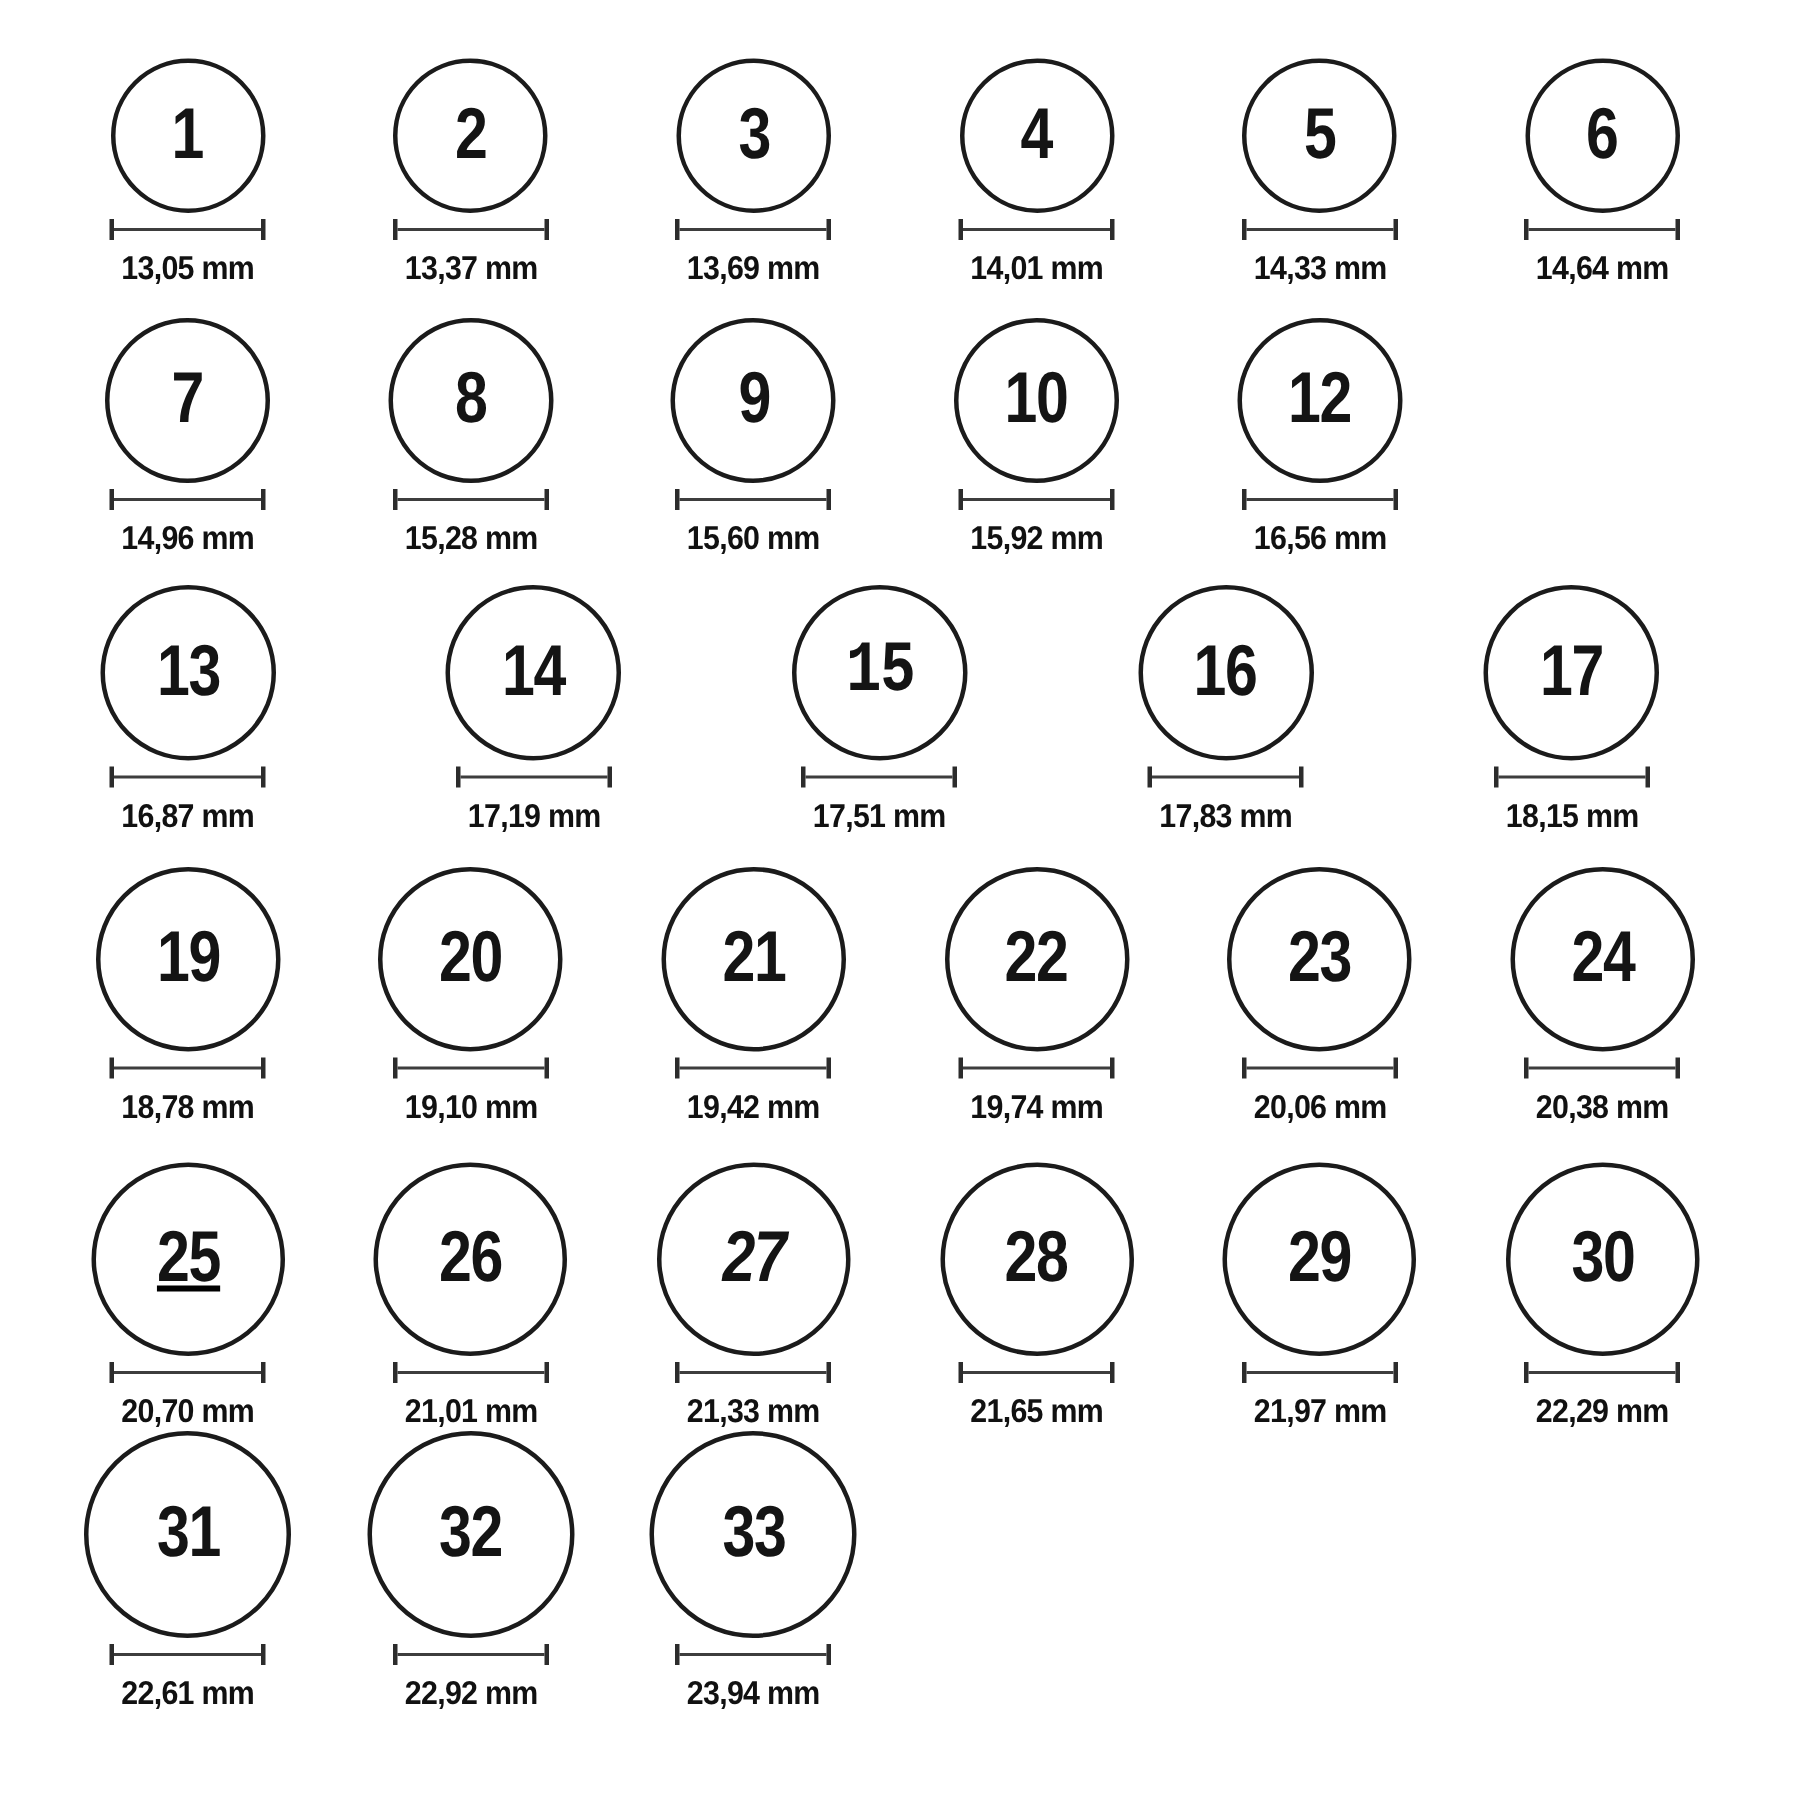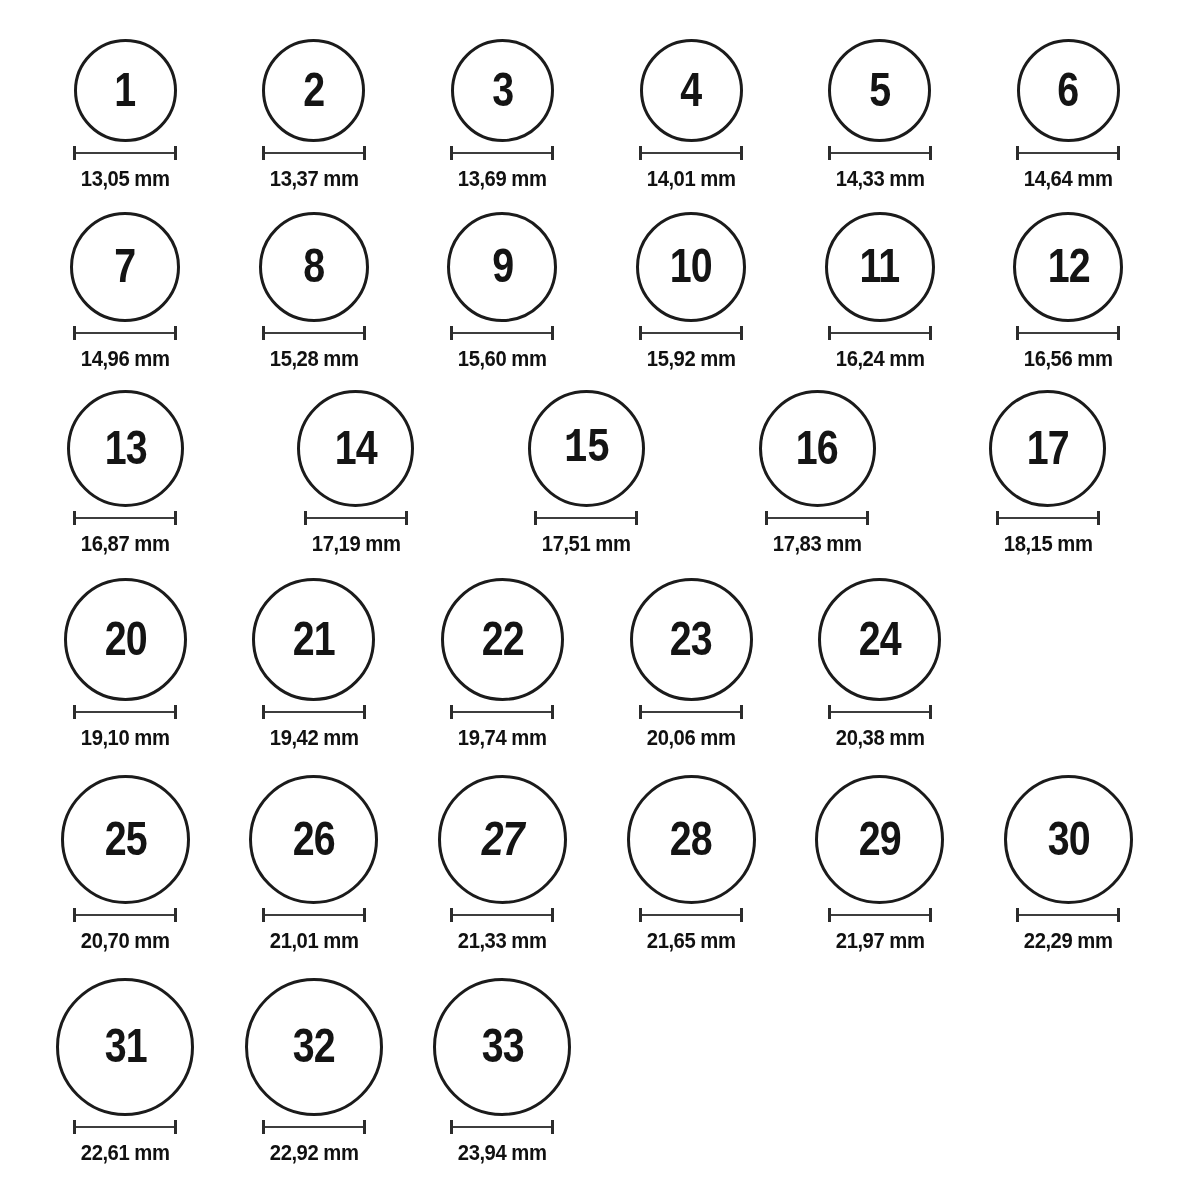--- a/index.html
+++ b/index.html
@@ -162,29 +162,20 @@
     <div class="circle" style="width: 110px; height: 110px;">
       <span class="ring-number">10</span>
     </div>
     <div class="dim">
       <span class="dim-bar"></span>
     </div>
     <div class="diameter-label">15,92 mm</div>
   </div>
       <div class="cell">
     <div class="circle" style="width: 110px; height: 110px;">
-      <span class="ring-number">11</span>
-    </div>
-    <div class="dim">
-      <span class="dim-bar"></span>
-    </div>
-    <div class="diameter-label">16,24 mm</div>
-  </div>
-      <div class="cell">
-    <div class="circle" style="width: 110px; height: 110px;">
       <span class="ring-number">12</span>
     </div>
     <div class="dim">
       <span class="dim-bar"></span>
     </div>
     <div class="diameter-label">16,56 mm</div>
   </div>
     </div>
     <div class="row" style="top: 390px; gap: 42px;">
       <div class="cell">
@@ -238,20 +229,29 @@
     </div>
     <div class="dim">
       <span class="dim-bar"></span>
     </div>
     <div class="diameter-label">18,47 mm</div>
   </div>
     </div>
     <div class="row" style="top: 578px;">
       <div class="cell">
     <div class="circle" style="width: 123px; height: 123px;">
+      <span class="ring-number">19</span>
+    </div>
+    <div class="dim">
+      <span class="dim-bar"></span>
+    </div>
+    <div class="diameter-label">18,78 mm</div>
+  </div>
+      <div class="cell">
+    <div class="circle" style="width: 123px; height: 123px;">
       <span class="ring-number">20</span>
     </div>
     <div class="dim">
       <span class="dim-bar"></span>
     </div>
     <div class="diameter-label">19,10 mm</div>
   </div>
       <div class="cell">
     <div class="circle" style="width: 123px; height: 123px;">
       <span class="ring-number">21</span>
@@ -284,21 +284,21 @@
       <span class="ring-number">24</span>
     </div>
     <div class="dim">
       <span class="dim-bar"></span>
     </div>
     <div class="diameter-label">20,38 mm</div>
   </div>
     </div>
     <div class="row" style="top: 775px;">
       <div class="cell">
-    <div class="circle" style="width: 129px; height: 129px;">
+    <div class="circle" style="width: 129px; height: 129px; text-decoration: underline;">
       <span class="ring-number">25</span>
     </div>
     <div class="dim">
       <span class="dim-bar"></span>
     </div>
     <div class="diameter-label">20,70 mm</div>
   </div>
       <div class="cell">
     <div class="circle" style="width: 129px; height: 129px;">
       <span class="ring-number">26</span>
@@ -338,21 +338,21 @@
       <div class="cell">
     <div class="circle" style="width: 129px; height: 129px;">
       <span class="ring-number">30</span>
     </div>
     <div class="dim">
       <span class="dim-bar"></span>
     </div>
     <div class="diameter-label">22,29 mm</div>
   </div>
     </div>
-    <div class="row" style="top: 978px;">
+    <div class="row" style="top: 954px;">
       <div class="cell">
     <div class="circle" style="width: 138px; height: 138px;">
       <span class="ring-number">31</span>
     </div>
     <div class="dim">
       <span class="dim-bar"></span>
     </div>
     <div class="diameter-label">22,61 mm</div>
   </div>
       <div class="cell">

